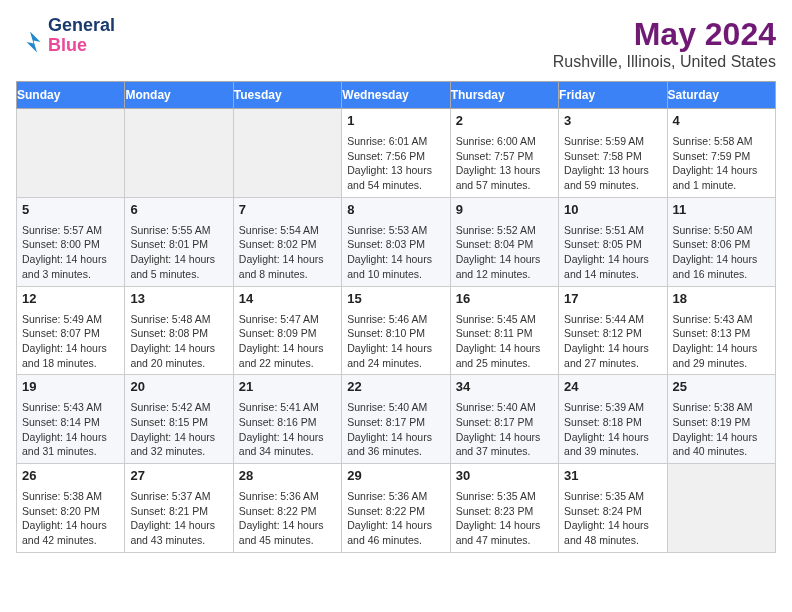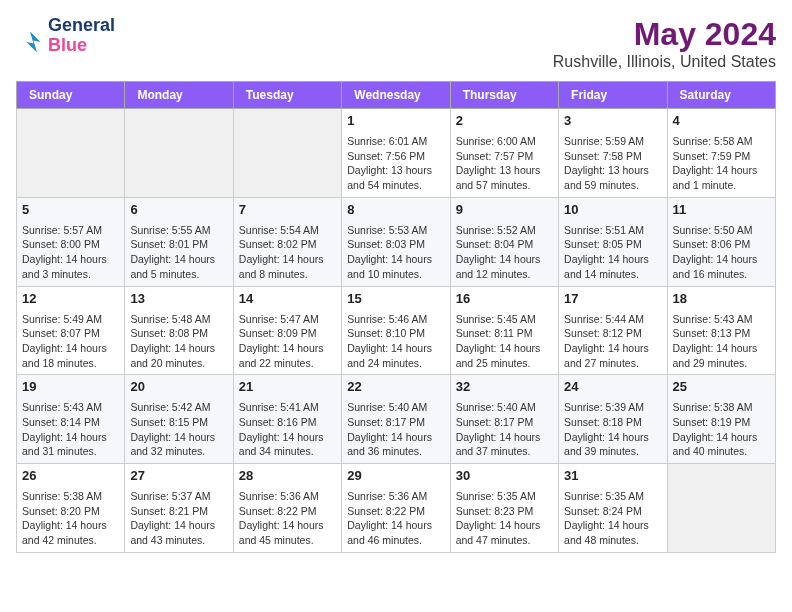--- a/index.html
+++ b/index.html
@@ -44,23 +44,23 @@
     .location-title {
       font-size: 16px;
       color: #404040;
     }
     .calendar {
       width: 100%;
       border-collapse: collapse;
       font-size: 11px;
     }
     .calendar th {
-      background: #8b5cf6;
+      background: #3b82f6;
       color: #fff;
-      padding: 6px 12px;
+      padding: 6px 0;
       text-align: left;
       font-size: 12px;
       font-weight: bold;
       border: 1px solid #aaa;
     }
     .calendar td {
       border: 1px solid #ccc;
       vertical-align: top;
       padding: 4px 5px;
       width: 108px;
@@ -210,21 +210,21 @@
         </td>
         <td>
           <div class="day-number">21</div>
           <div class="day-info">Sunrise: 5:41 AM<br>Sunset: 8:16 PM<br>Daylight: 14 hours and 34 minutes.</div>
         </td>
         <td>
           <div class="day-number">22</div>
           <div class="day-info">Sunrise: 5:40 AM<br>Sunset: 8:17 PM<br>Daylight: 14 hours and 36 minutes.</div>
         </td>
         <td>
-          <div class="day-number">32</div>
+          <div class="day-number">34</div>
           <div class="day-info">Sunrise: 5:40 AM<br>Sunset: 8:17 PM<br>Daylight: 14 hours and 37 minutes.</div>
         </td>
         <td>
           <div class="day-number">24</div>
           <div class="day-info">Sunrise: 5:39 AM<br>Sunset: 8:18 PM<br>Daylight: 14 hours and 39 minutes.</div>
         </td>
         <td>
           <div class="day-number">25</div>
           <div class="day-info">Sunrise: 5:38 AM<br>Sunset: 8:19 PM<br>Daylight: 14 hours and 40 minutes.</div>
         </td>

